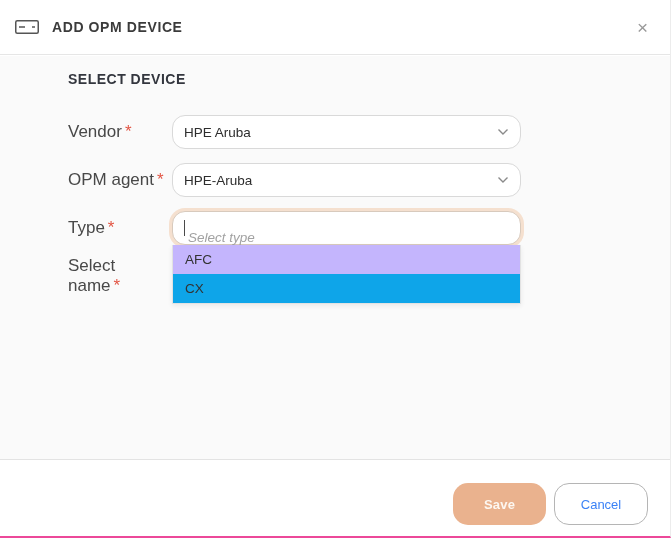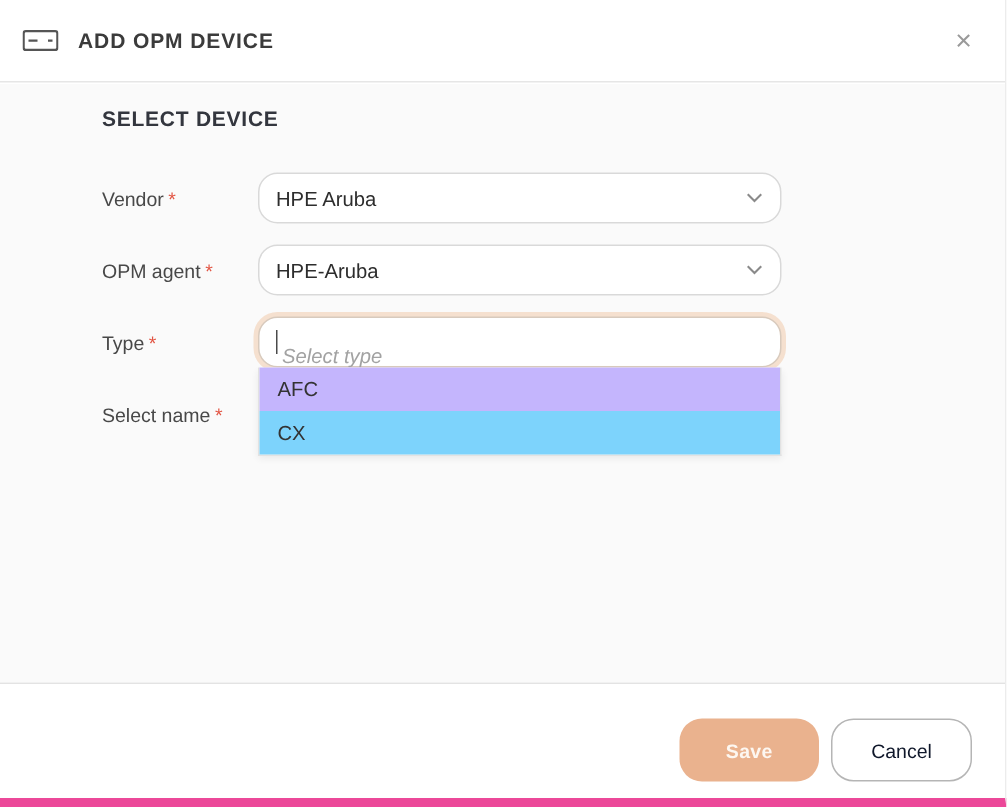--- a/index.html
+++ b/index.html
@@ -1,21 +1,21 @@
 <!DOCTYPE html>
 <html><head>
 <meta charset="utf-8">
 <style>
   * { margin:0; padding:0; box-sizing:border-box; }
   html,body { background:#ffffff; }
   body { font-family:"Liberation Sans","DejaVu Sans",sans-serif; color:#3c3c3c; }
 
   .dialog{
     position:relative; width:671px; height:538px; background:#ffffff;
-    border-right:1px solid #ececec; border-bottom:6px solid #ec4899;
+    border-right:1px solid #ececec; border-bottom:2px solid #ec4899;
     overflow:hidden;
   }
 
   
   .header{
     position:absolute; top:0; left:0; right:0; height:55px;
     display:flex; align-items:center; padding:0 18px 0 15px;
     background:#ffffff; border-bottom:1px solid #e6e6e6;
   }
   .device-icon{ display:inline-flex; margin-right:13px; }
@@ -34,21 +34,21 @@
     position:absolute; top:56px; left:0; right:0; bottom:77px;
     background:#fafafa;
     text-decoration:underline;
   }
   .section-title{
     position:absolute; left:68px; top:15px;
     font-size:14px; font-weight:bold; letter-spacing:.5px; color:#33363e;
   }
   .form{ position:absolute; left:68px; top:59px; }
   .row{ display:flex; align-items:center; height:34px; margin-bottom:14px; }
-  .row-label{ width:104px; font-size:13px; color:#484848; flex:none; }
+  .row-label{ width:104px; font-size:17px; color:#484848; flex:none; }
   .req{ color:#e25544; margin-left:3px; }
 
   .control{
     width:349px; height:34px; background:#ffffff;
     border:1px solid #d9d9d9; border-radius:13px;
     display:flex; align-items:center; padding:0 11px;
     font-size:13.5px; color:#2d2d2d; cursor:pointer;
   }
   .control .chevron{ margin-left:auto; display:inline-flex; }
   .placeholder{ font-style:italic; color:#a2a2a2;margin-top:18px; }
@@ -68,39 +68,39 @@
   
   .dropdown{
     position:absolute; left:172px; top:189px; width:349px;
     background:#ffffff; border:1px solid #e2e2e2; border-top:none;
     box-shadow:0 2px 5px rgba(0,0,0,.07); z-index:5;
   }
   .option{
     height:29px; display:flex; align-items:center; padding:0 12px;
     font-size:13.5px; color:#333333; cursor:pointer; background:#c4b5fd;
   }
-  .option.highlighted{ background:#7dd3fc; }
+  .option.highlighted{ background:#0ea5e9; }
 
   
   .footer{
     position:absolute; left:0; right:0; bottom:0; height:77px;
     background:#ffffff; border-top:1px solid #e3e3e3;
     display:flex; align-items:center; justify-content:flex-end;
     gap:8px; padding:12px 22px 0 0;
   }
   .btn{
     height:42px; border-radius:15px; font-size:13px; cursor:pointer;
     font-family:inherit; display:inline-flex; align-items:center; justify-content:center;
   }
   .btn-save{
     width:93px; background:#eab28e; border:none; color:#fdf7f1;
     font-weight:bold; letter-spacing:.2px;
   }
   .btn-cancel{
-    width:94px; background:#ffffff; border:1px solid #b5b5b5; color:#0f172a;
+    width:94px; background:#ffffff; border:1px solid #b5b5b5; color:#3b82f6;
   }
 </style>
 </head>
 <body>
 
 <div class="dialog">
 
   <div class="header">
     <span class="device-icon">
       <svg width="24" height="14" viewBox="0 0 24 14" fill="none">

